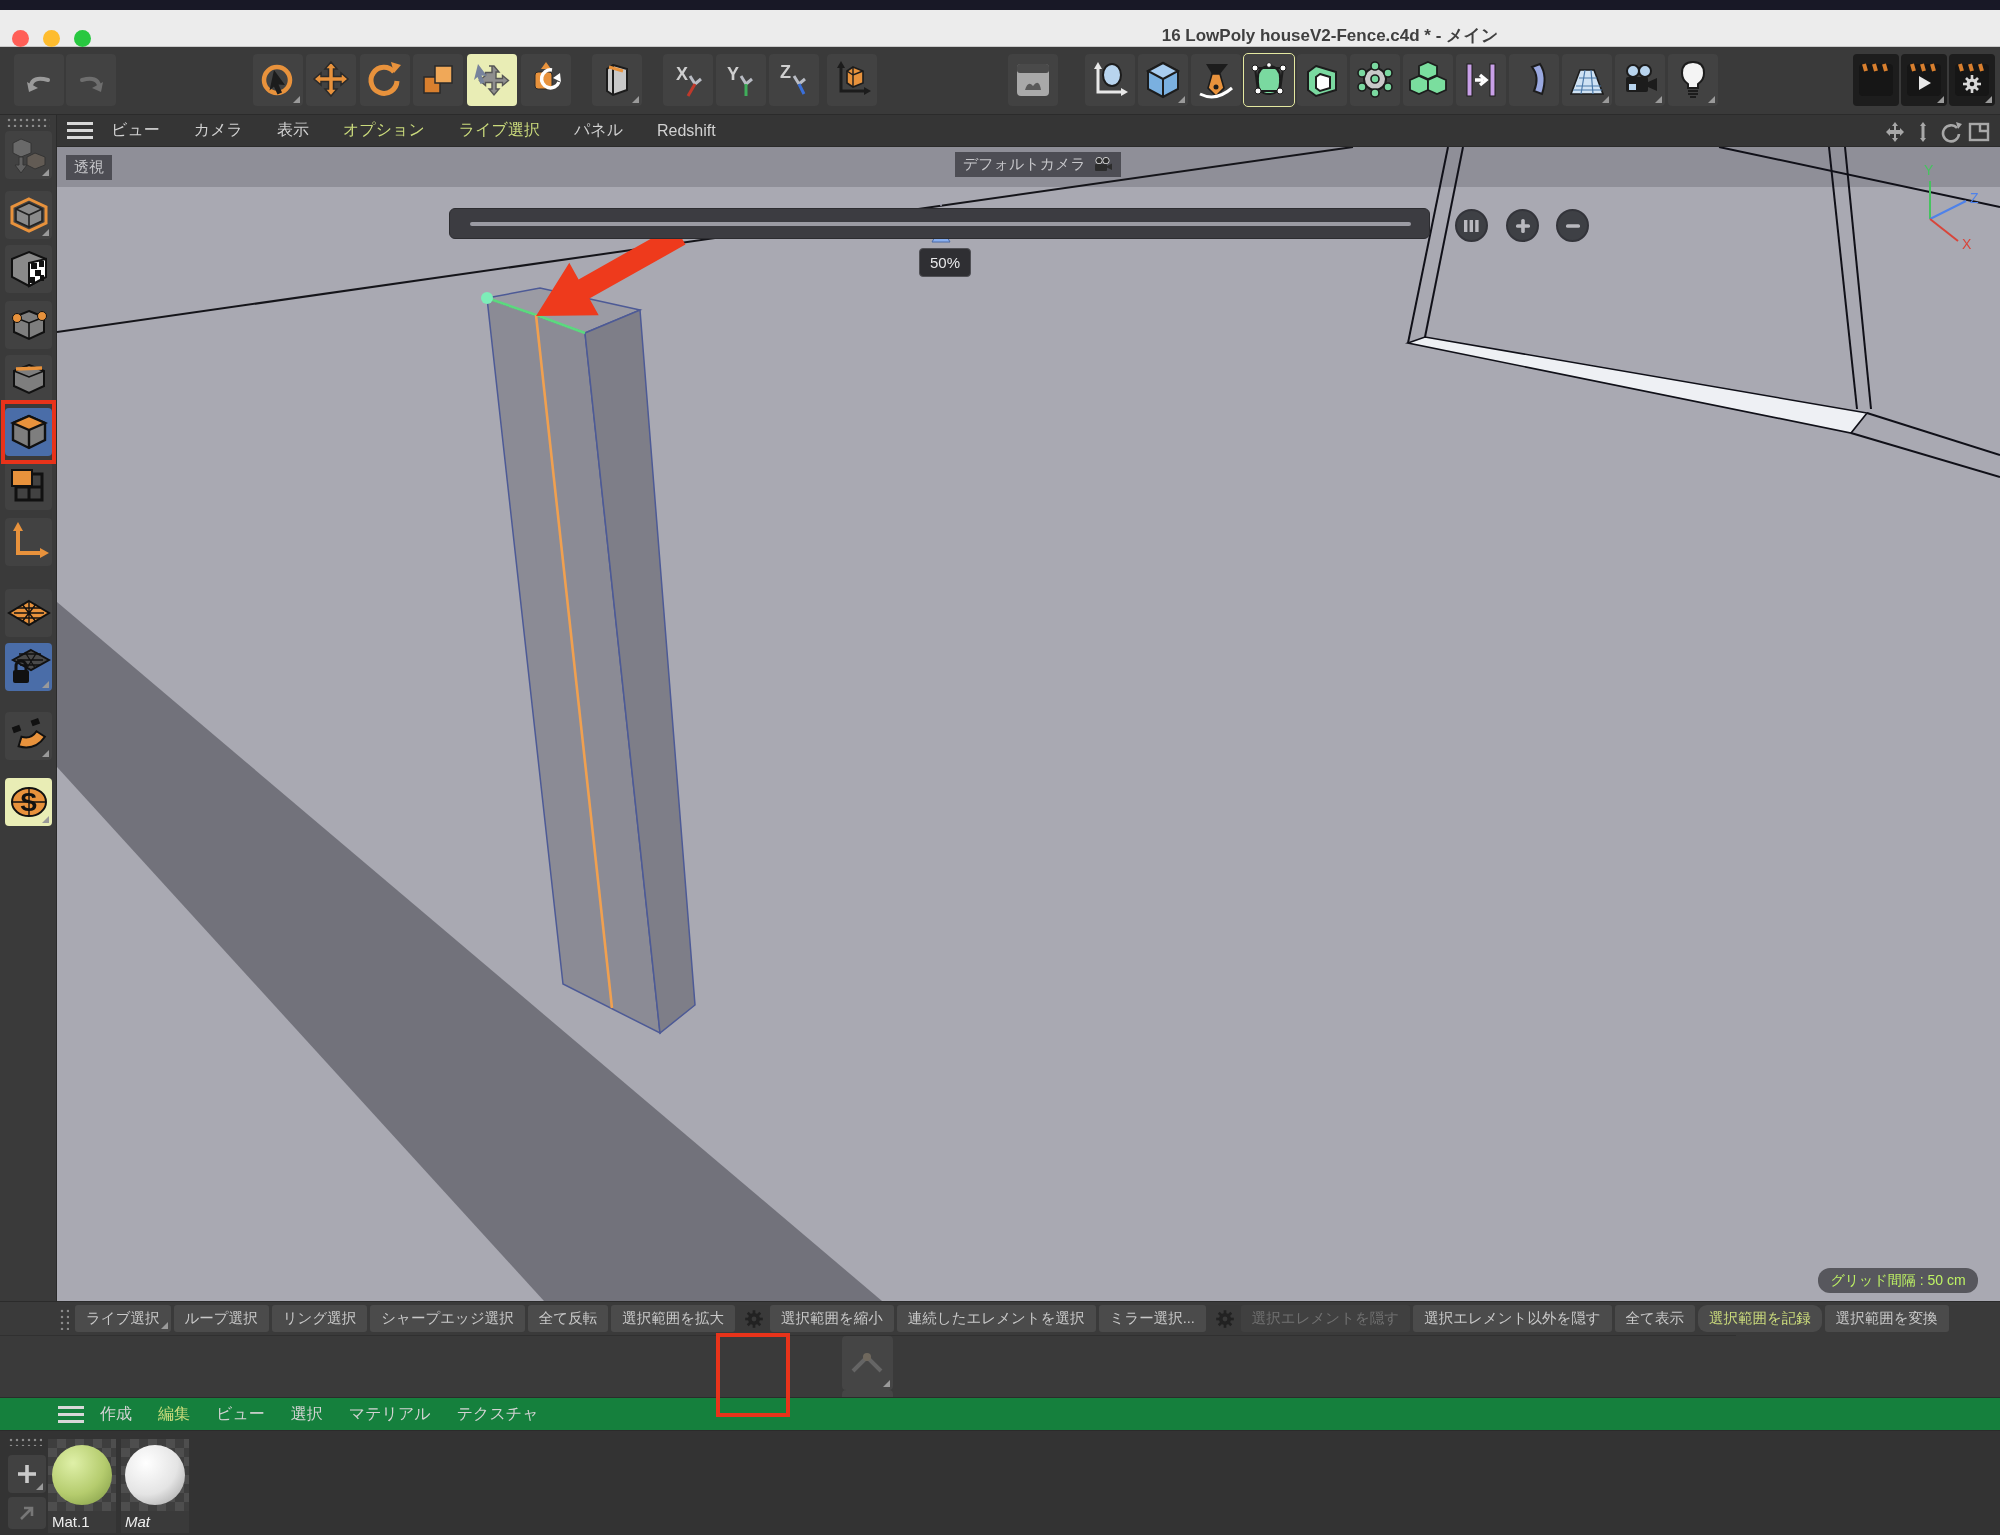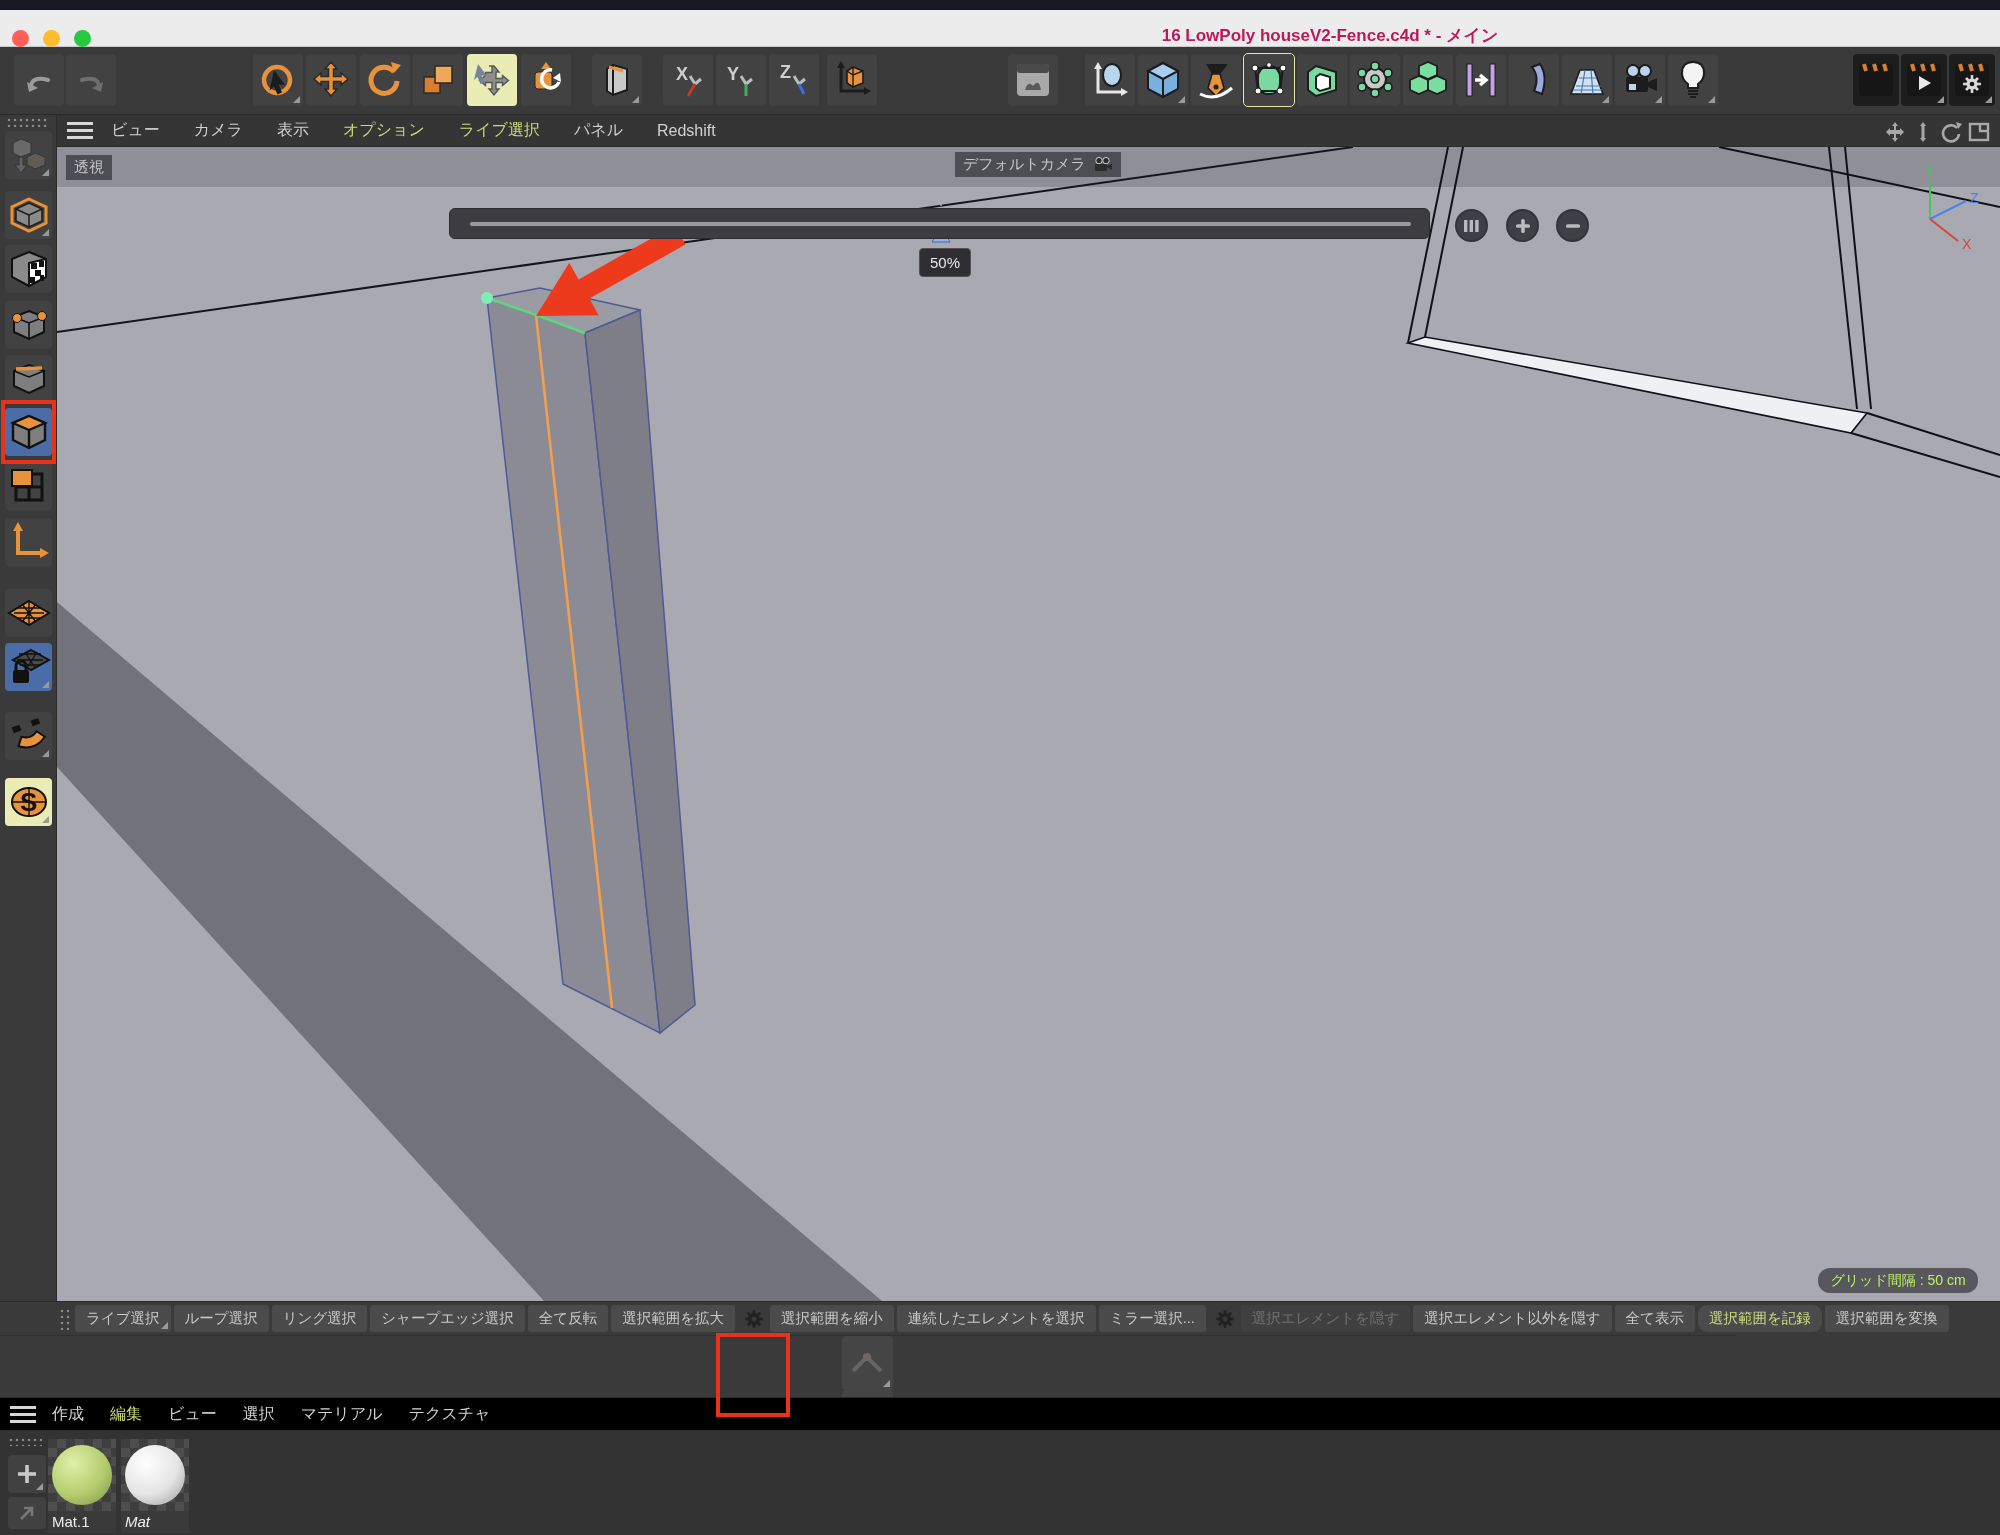--- a/index.html
+++ b/index.html
@@ -3,21 +3,21 @@
 <meta charset="utf-8">
 <style>
   * { margin:0; padding:0; box-sizing:border-box; }
   html,body { width:2000px; height:1535px; background:#3a3a3a; font-family:"Liberation Sans",sans-serif; overflow:hidden; position:relative; }
   .abs { position:absolute; }
   svg { display:block; }
 
   
   .titlebar { position:absolute; top:0; left:0; width:2000px; height:47px; background:#ececec; border-top:10px solid #181826; border-bottom:1px solid #c9c9c9; }
   .tl { position:absolute; top:20px; width:17px; height:17px; border-radius:50%; }
-  .title-text { position:absolute; top:14px; left:1080px; width:500px; text-align:center; font-size:17px; font-weight:bold; color:#be185d; }
+  .title-text { position:absolute; top:14px; left:1080px; width:500px; text-align:center; font-size:17px; font-weight:bold; color:#404040; }
 
   
   .toolbar { position:absolute; top:47px; left:0; width:2000px; height:68px; background:#3a3a3a; border-bottom:1px solid #2b2b2b; }
   .tbtn { position:absolute; top:7px; width:50px; height:52px; background:#424242; border-radius:4px; display:flex; align-items:center; justify-content:center; }
   .tbtn.active { background:#e9edb5; }
   .tbtn.selected-outline { outline:1px solid #e4e8a0; }
   .corner::after { content:""; position:absolute; right:3px; bottom:3px; border-left:7px solid transparent; border-bottom:7px solid #9a9a9a; }
   .darkbtn { background:#1d1d1d; }
 
   
@@ -46,21 +46,21 @@
 
   
   .selrow { position:absolute; top:1301px; left:0; width:2000px; height:34px; background:#3a3a3a; border-top:1px solid #2b2b2b; display:flex; align-items:center; }
   .selbtn { height:27px; background:#4b4b4b; border-radius:3px; color:#c9c9c9; font-size:14.5px; display:flex; align-items:center; padding:0 11px; margin-right:3px; position:relative; white-space:nowrap; }
   .selbtn.dis { background:#404040; color:#707070; }
   .selbtn.hl { color:#cbdb7c;border-radius:9px; }
   .iconrow { position:absolute; top:1335px; left:0; width:1736px; height:62px; background:#3a3a3a; border-top:1px solid #303030; display:flex; align-items:center;flex-direction:column; }
   .ibtn { width:51px; height:54px; background:#454545; border-radius:4px; margin-right:2px; display:flex; align-items:center; justify-content:center; position:relative; flex:none; }
   .ibtn.dis svg { opacity:0.38; }
   .ibtn.blue { background:#4a6da8; }
-  .menurow { position:absolute; top:1397px; left:0; width:2000px; height:33px; background:#000000; border-top:1px solid #2b2b2b; display:flex; align-items:center; }
+  .menurow { position:absolute; top:1397px; left:0; width:2000px; height:33px; background:#15803d; border-top:1px solid #2b2b2b; display:flex; align-items:center;padding-left:48px; }
   .menurow .item { color:#d2d2d2; font-size:16px; margin-right:26px; }
   .menurow .item.hl { color:#cbdb7c; }
   .matrow { position:absolute; top:1430px; left:0; width:2000px; height:105px; background:#333333; border-top:1px solid #2b2b2b; }
   .matbtn { position:absolute; left:8px; width:38px; height:38px; background:#414141; border-radius:4px; display:flex; align-items:center; justify-content:center; }
   .swatch { position:absolute; top:8px; width:68px; height:94px; background:#414141; }
   .swatch .sphere-area { width:68px; height:72px; background:repeating-conic-gradient(#4e4e4e 0 25%, #3e3e3e 0 50%) 0 0/18px 18px; display:flex; align-items:center; justify-content:center; }
   .sphere { width:60px; height:60px; border-radius:50%; }
   .swatch .mlabel { height:22px; color:#eee; font-size:15px; padding:2px 4px; background:#3a3a3a; }
 
   

